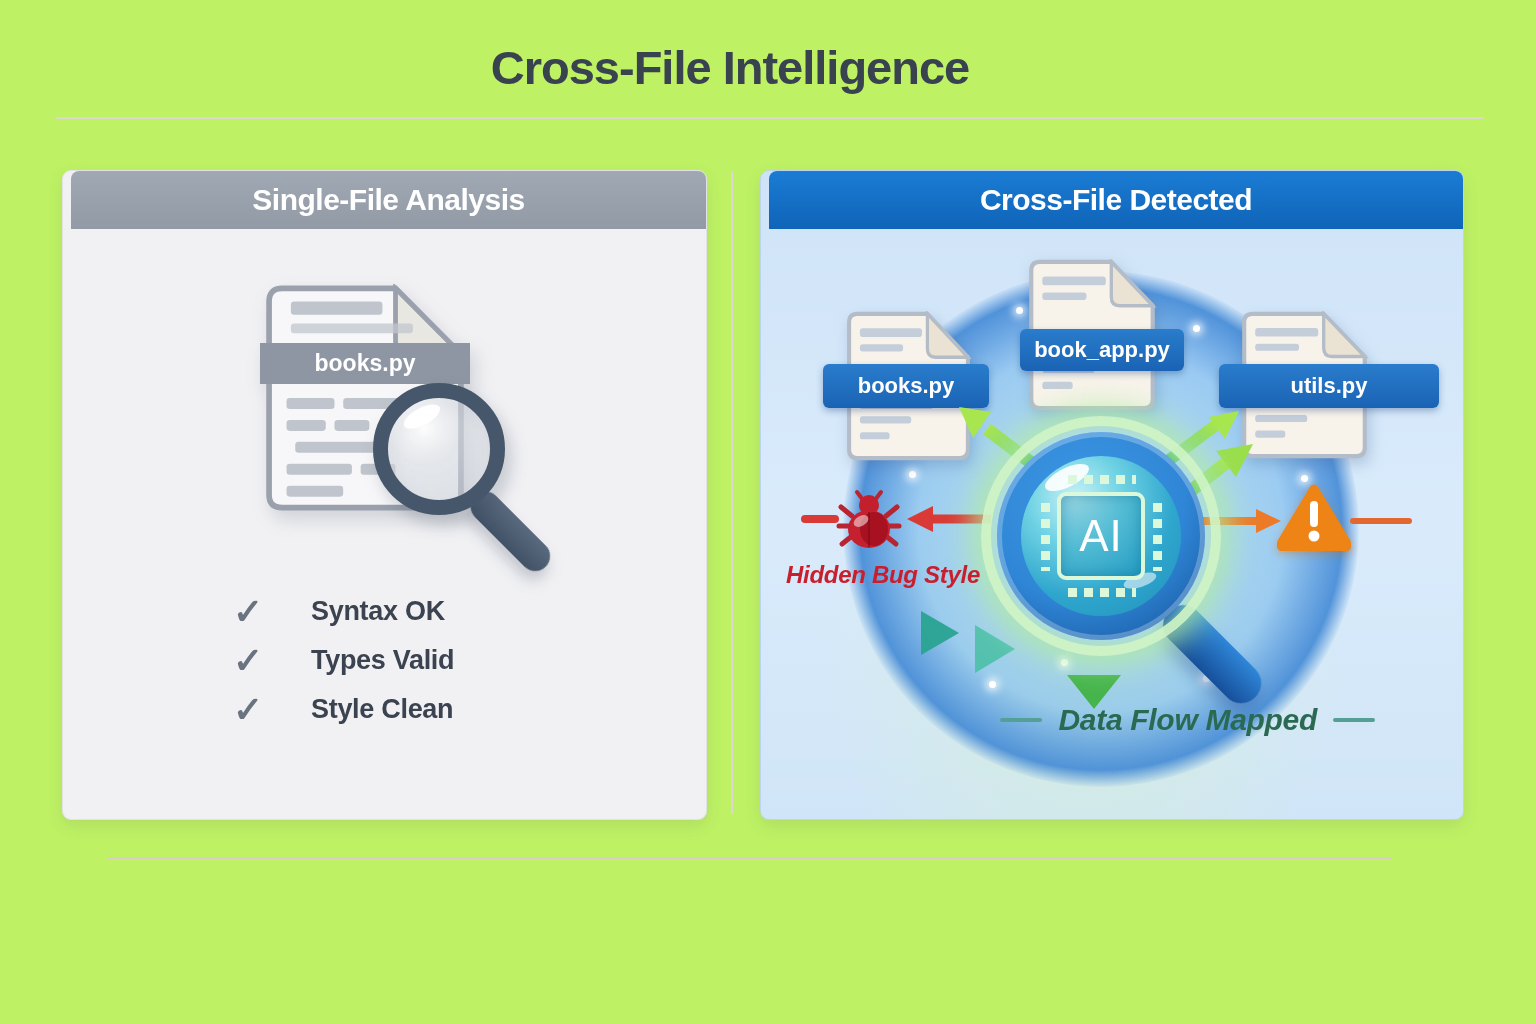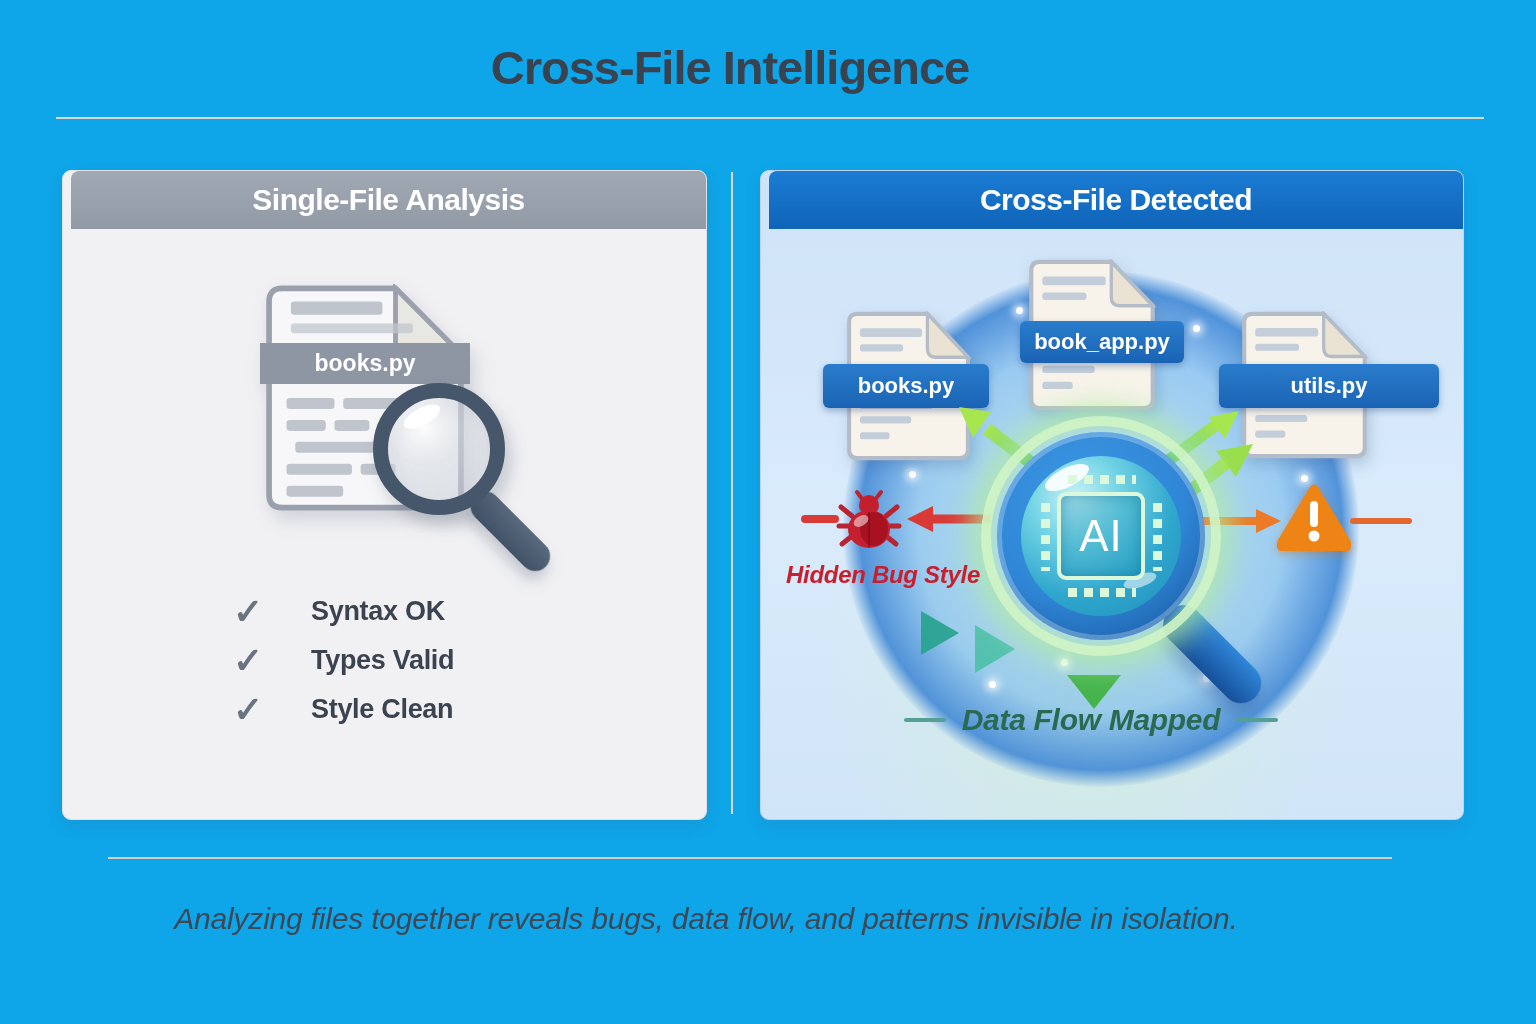--- a/index.html
+++ b/index.html
@@ -1,16 +1,16 @@
 <!DOCTYPE html>
 <html><head>
 <meta charset="utf-8">
 <style>
   html,body{margin:0;padding:0;background:#fbf2e9;}
-  .canvas{position:relative;width:1536px;height:1024px;background:#0ea5e9;overflow:hidden;
+  .canvas{position:relative;width:1536px;height:1024px;background:#bef264;overflow:hidden;
           font-family:"Liberation Sans",sans-serif;}
 
   
   .title{position:absolute;left:0;top:40px;width:1460px;text-align:center;
          font-size:47px;font-weight:bold;letter-spacing:-1px;color:#39424f;}
   .divider-top{position:absolute;left:56px;top:117px;width:1428px;height:2px;background:#dcd6d0;}
   .divider-bottom{position:absolute;left:108px;top:857px;width:1284px;height:2px;background:#d8cec5;}
   .v-divider{position:absolute;left:731px;top:172px;width:2px;height:642px;background:#ddd7d1;}
 
   
@@ -94,21 +94,21 @@
   .pins{position:absolute;background:repeating-linear-gradient(90deg,#dcf8da 0 9px,transparent 9px 16px);z-index:7;}
   .pins.vert{background:repeating-linear-gradient(180deg,#dcf8da 0 9px,transparent 9px 16px);}
   .pins-top{left:307px;top:246px;width:68px;height:9px;}
   .pins-bottom{left:307px;top:359px;width:68px;height:9px;}
   .pins-left{left:280px;top:274px;width:9px;height:68px;}
   .pins-right{left:392px;top:274px;width:9px;height:68px;}
 
   .finding{position:absolute;z-index:8;font-style:italic;font-weight:bold;text-align:center;}
   .f-bug{left:14px;top:332px;width:216px;font-size:24px;color:#c81f2e;letter-spacing:-0.3px;}
   .f-dup{left:452px;top:336px;width:216px;font-size:24px;color:#3a4554;line-height:29px;letter-spacing:-0.3px;}
-  .f-flow{left:30px;top:474px;width:600px;display:flex;align-items:center;justify-content:center;
+  .f-flow{left:30px;top:474px;width:600px;display:flex;align-items:center;justify-content:flex-end;
           font-size:30px;color:#2a6a53;letter-spacing:-0.3px;}
   .dfm-dash{display:inline-block;width:42px;height:4px;border-radius:2px;background:#55a096;margin:0 16px;}
 
   
   .caption{position:absolute;left:0;top:902px;width:1412px;text-align:center;
      font-size:30px;font-style:italic;color:#3e4755;letter-spacing:-0.2px;}
 </style>
 </head>
 <body>
 
@@ -211,21 +211,21 @@
             <rect x="14" y="12" width="46" height="6" rx="2"></rect>
             <rect x="14" y="23" width="32" height="5" rx="2"></rect>
             <rect x="14" y="62" width="54" height="6" rx="2"></rect>
             <rect x="14" y="73" width="38" height="5" rx="2"></rect>
             <rect x="14" y="84" width="22" height="5" rx="2"></rect>
           </g>
         </svg>
       </div>
 
       <div class="pill" style="left:62px;top:135px;width:166px;height:44px">books.py</div>
-      <div class="pill" style="left:259px;top:92px;width:164px;height:42px">book_app.py</div>
+      <div class="pill" style="left:259px;top:100px;width:164px;height:42px">book_app.py</div>
       <div class="pill" style="left:458px;top:135px;width:220px;height:44px">utils.py</div>
 
       <svg class="overlay-svg" width="702" height="590" viewBox="0 0 702 590">
         <defs>
           <linearGradient id="gL" x1="1" y1="1" x2="0" y2="0">
             <stop offset="0" stop-color="#37b29b"></stop>
               <stop offset="1" stop-color="#a8e64f"></stop>
           </linearGradient>
           <linearGradient id="gR" x1="0" y1="1" x2="1" y2="0">
             <stop offset="0" stop-color="#37b29b"></stop>
@@ -302,14 +302,13 @@
       <div class="finding f-bug">Hidden Bug Style</div>
       <div class="finding f-flow">
         <span class="dfm-dash"></span>
         <span>Data Flow Mapped</span>
         <span class="dfm-dash"></span>
       </div>
     </div>
   </section>
 
   <div class="divider-bottom"></div>
-  <div class="caption">Analyzing files together reveals bugs, data flow, and patterns invisible in isolation.</div>
 </div>
 
 </body></html>

